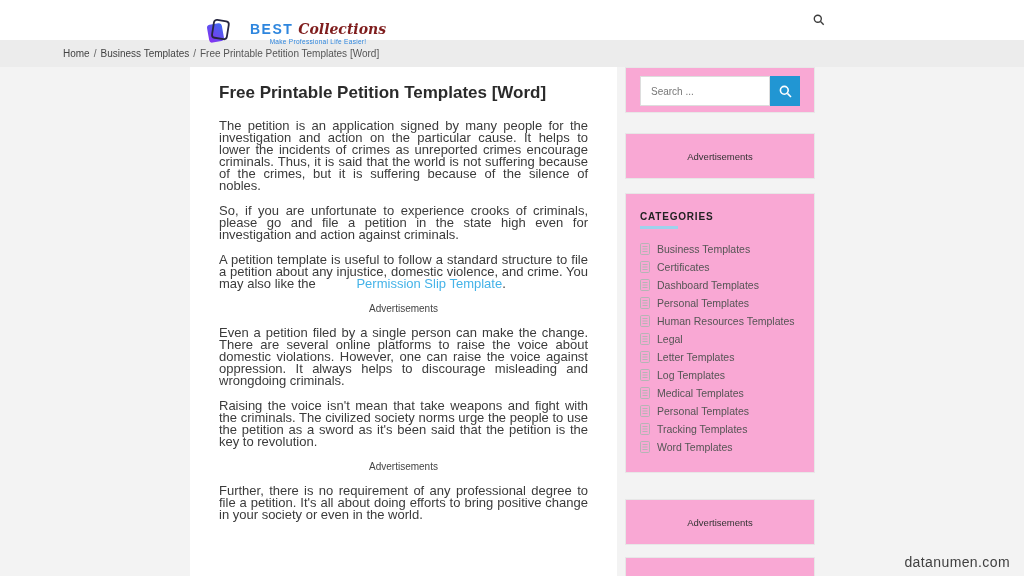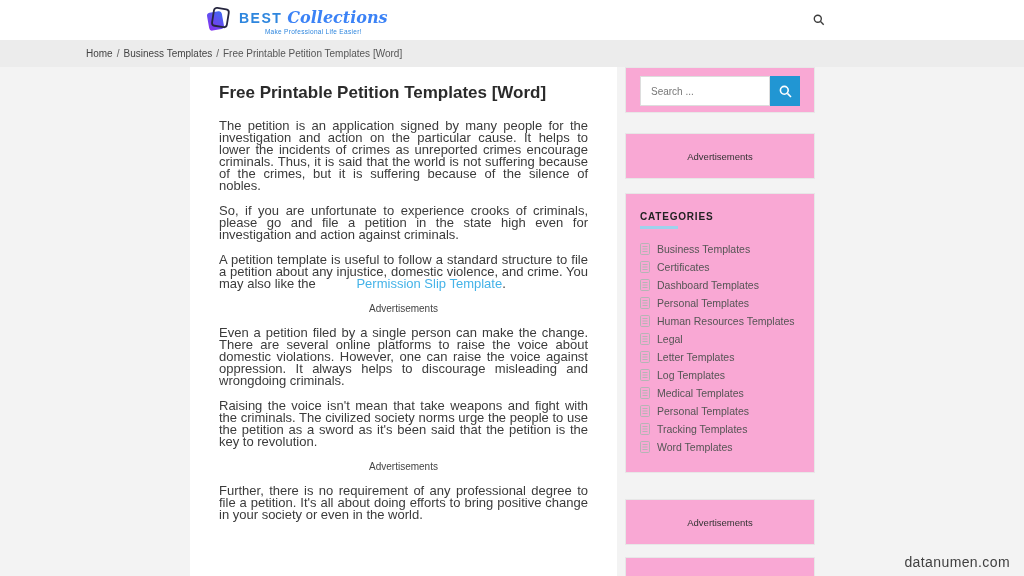--- a/index.html
+++ b/index.html
@@ -1,34 +1,34 @@
 <!DOCTYPE html>
 <html><head>
 <meta charset="utf-8">
 <style>
   * { margin:0; padding:0; box-sizing:border-box; }
   html,body { width:1024px; height:576px; overflow:hidden; background:#f3f3f3;
               font-family:"Liberation Sans", sans-serif; }
 
   
   .site-header { position:relative; height:40px; background:#ffffff; }
-  .logo { position:absolute; left:204px; top:4px; display:flex; align-items:center; gap:5px; }
+  .logo { position:absolute; left:204px; top:16px; display:flex; align-items:center; gap:16px; }
   .logo-text { display:flex; flex-direction:column; align-items:center; }
   .logo-row { display:flex; align-items:baseline; gap:5px; }
   .brand-best { font-size:14px; font-weight:bold; color:#2e86de; letter-spacing:1.5px; }
   .brand-collections { font-family:"DejaVu Serif", serif; font-style:italic; font-weight:bold;
-                       font-size:16px; color:#3b82f6; }
+                       font-size:14px; color:#7f1d1d; }
   .logo-tagline { font-size:6.5px; color:#2e86de; letter-spacing:.3px; margin-top:1px; }
   .header-search-toggle { position:absolute; left:810px; top:11px; width:18px; height:18px;
                           background:none; border:none; cursor:pointer; display:flex;
                           align-items:center; justify-content:center; }
 
   
   .breadcrumb-bar { height:27px; background:#ececec; display:flex; align-items:center;
-                    padding-left:86px; font-size:10px; color:#555;text-align:right; }
+                    padding-left:63px; font-size:10px; color:#555;text-align:right; }
   .bc-link { color:#444; text-decoration:none; }
   .bc-sep { margin:0 4px; color:#666; }
   .bc-current { color:#555; }
 
   
   .content { display:flex; align-items:flex-start; margin-left:190px; }
   .article-card { width:427px; background:#fff; padding:16px 29px 30px 29px; min-height:620px; }
   .sidebar { width:190px; margin-left:8px; }
 
   

